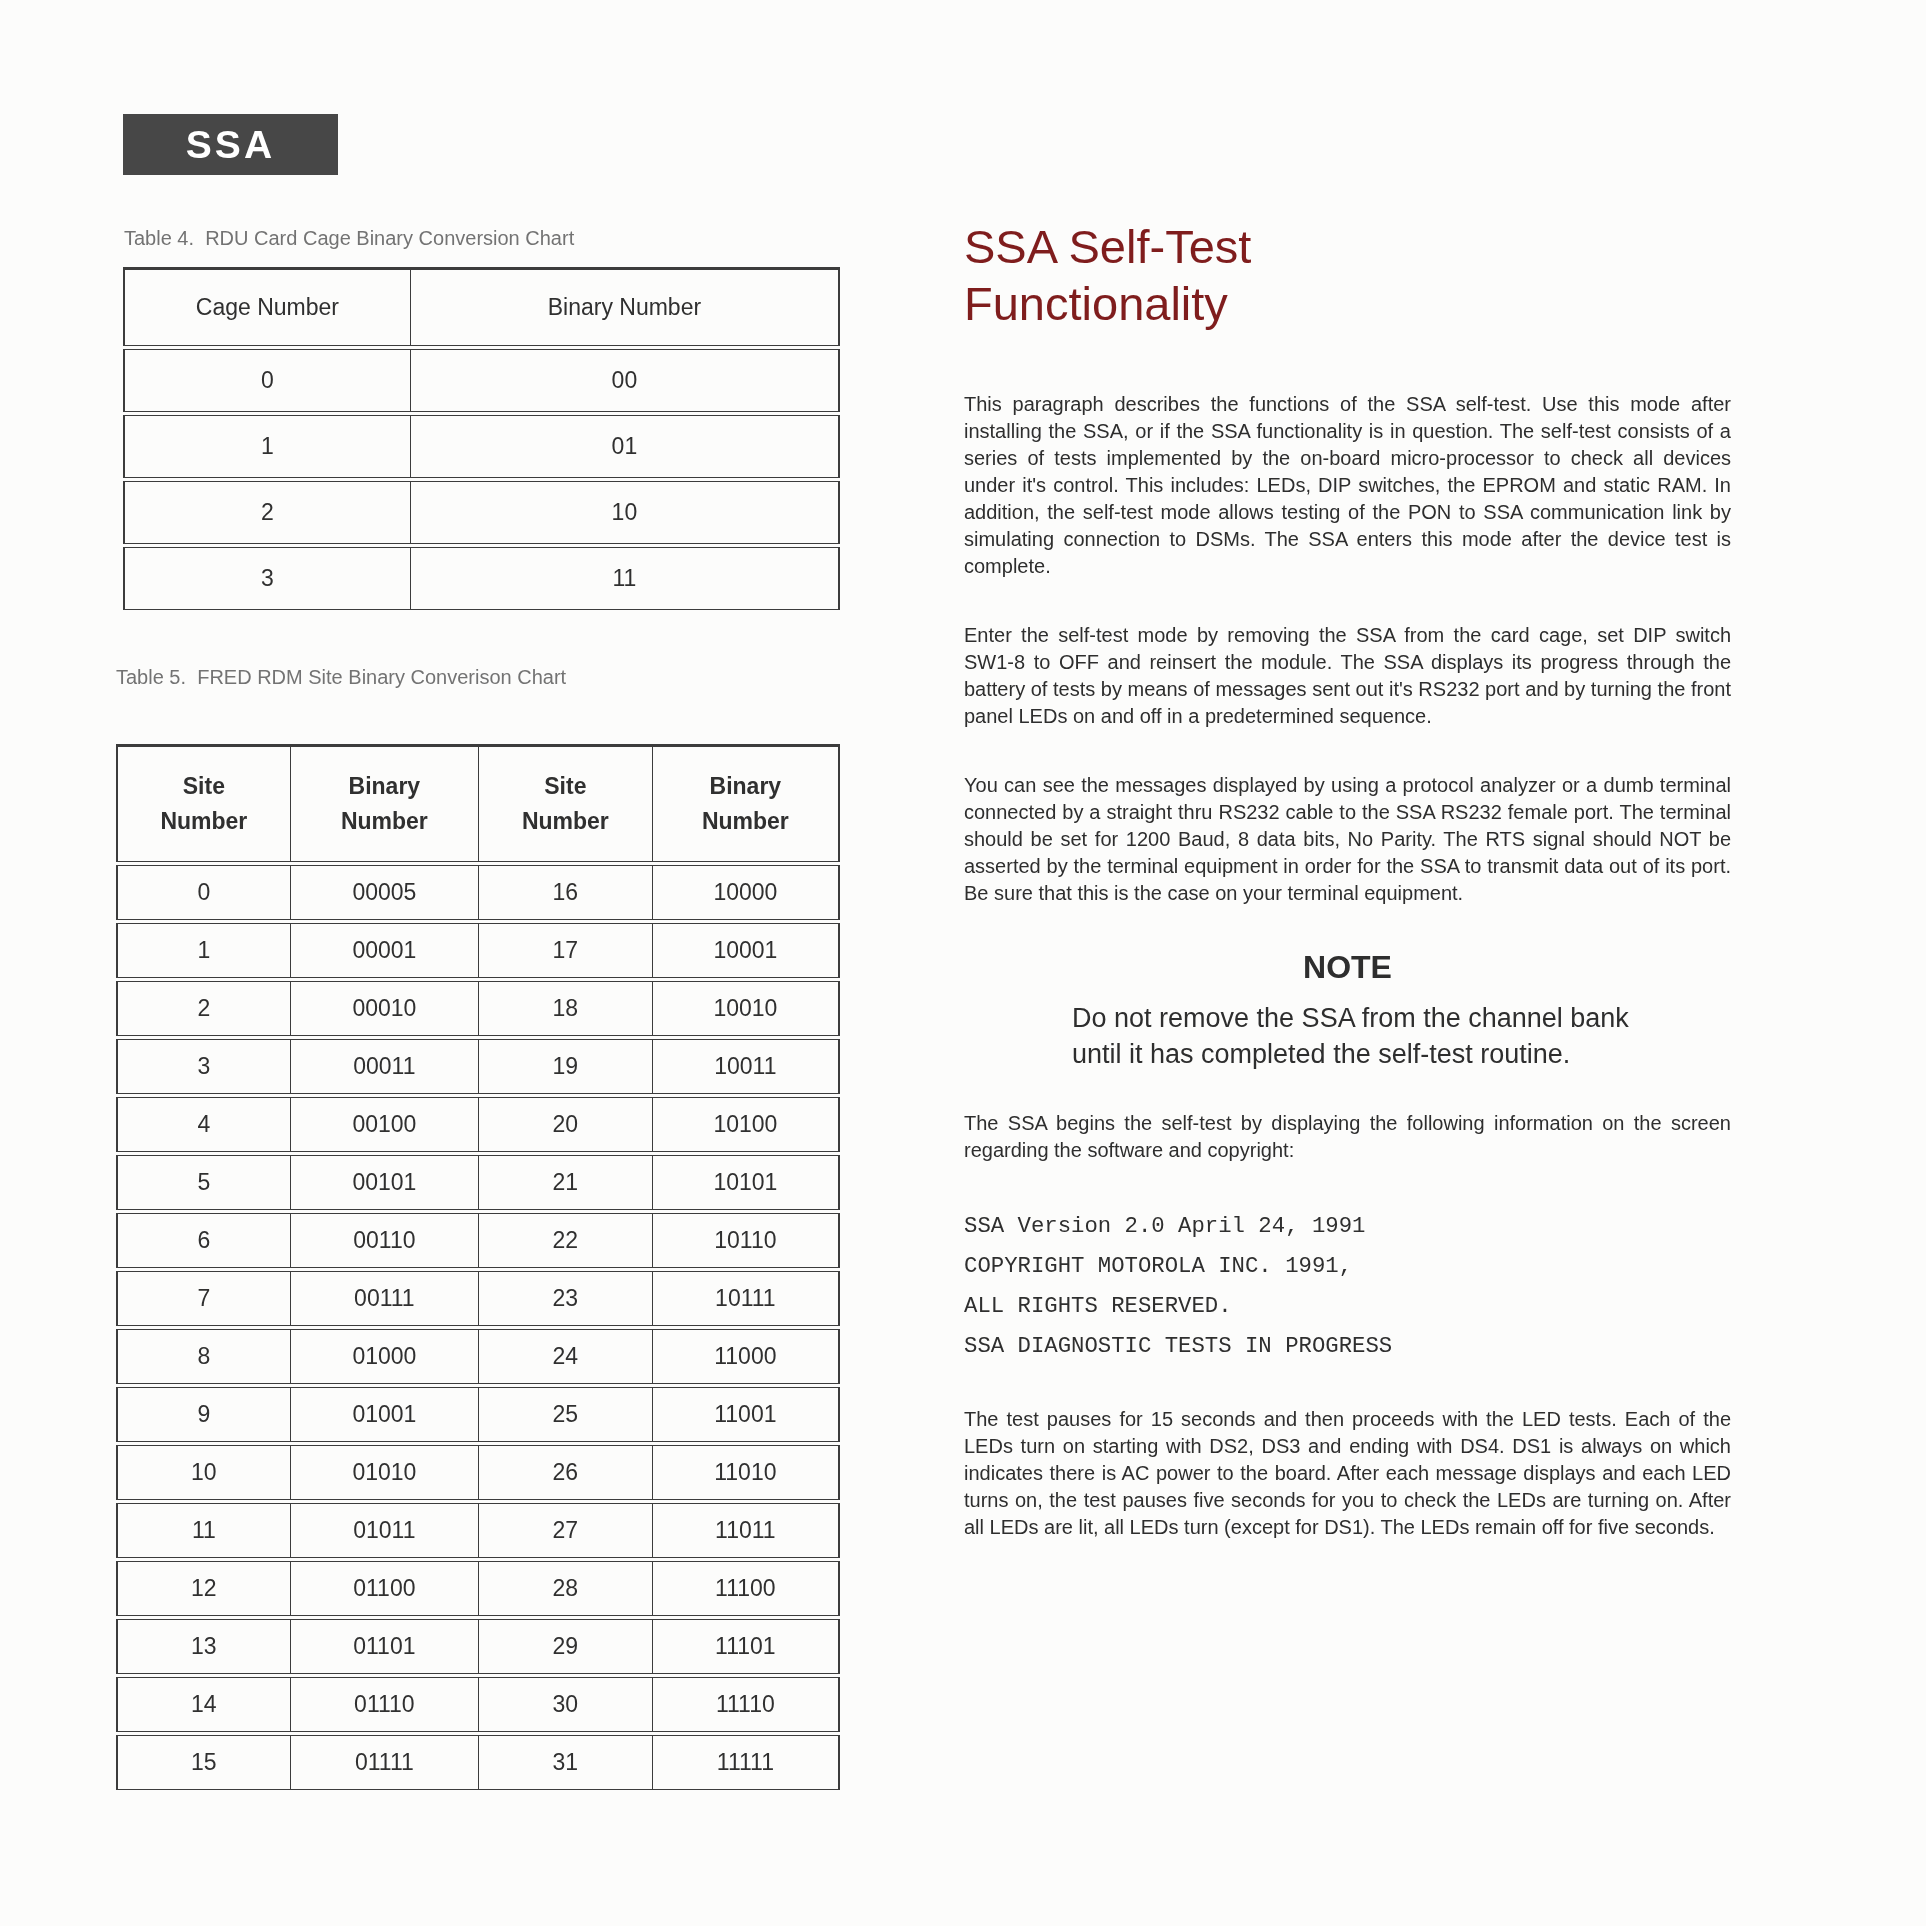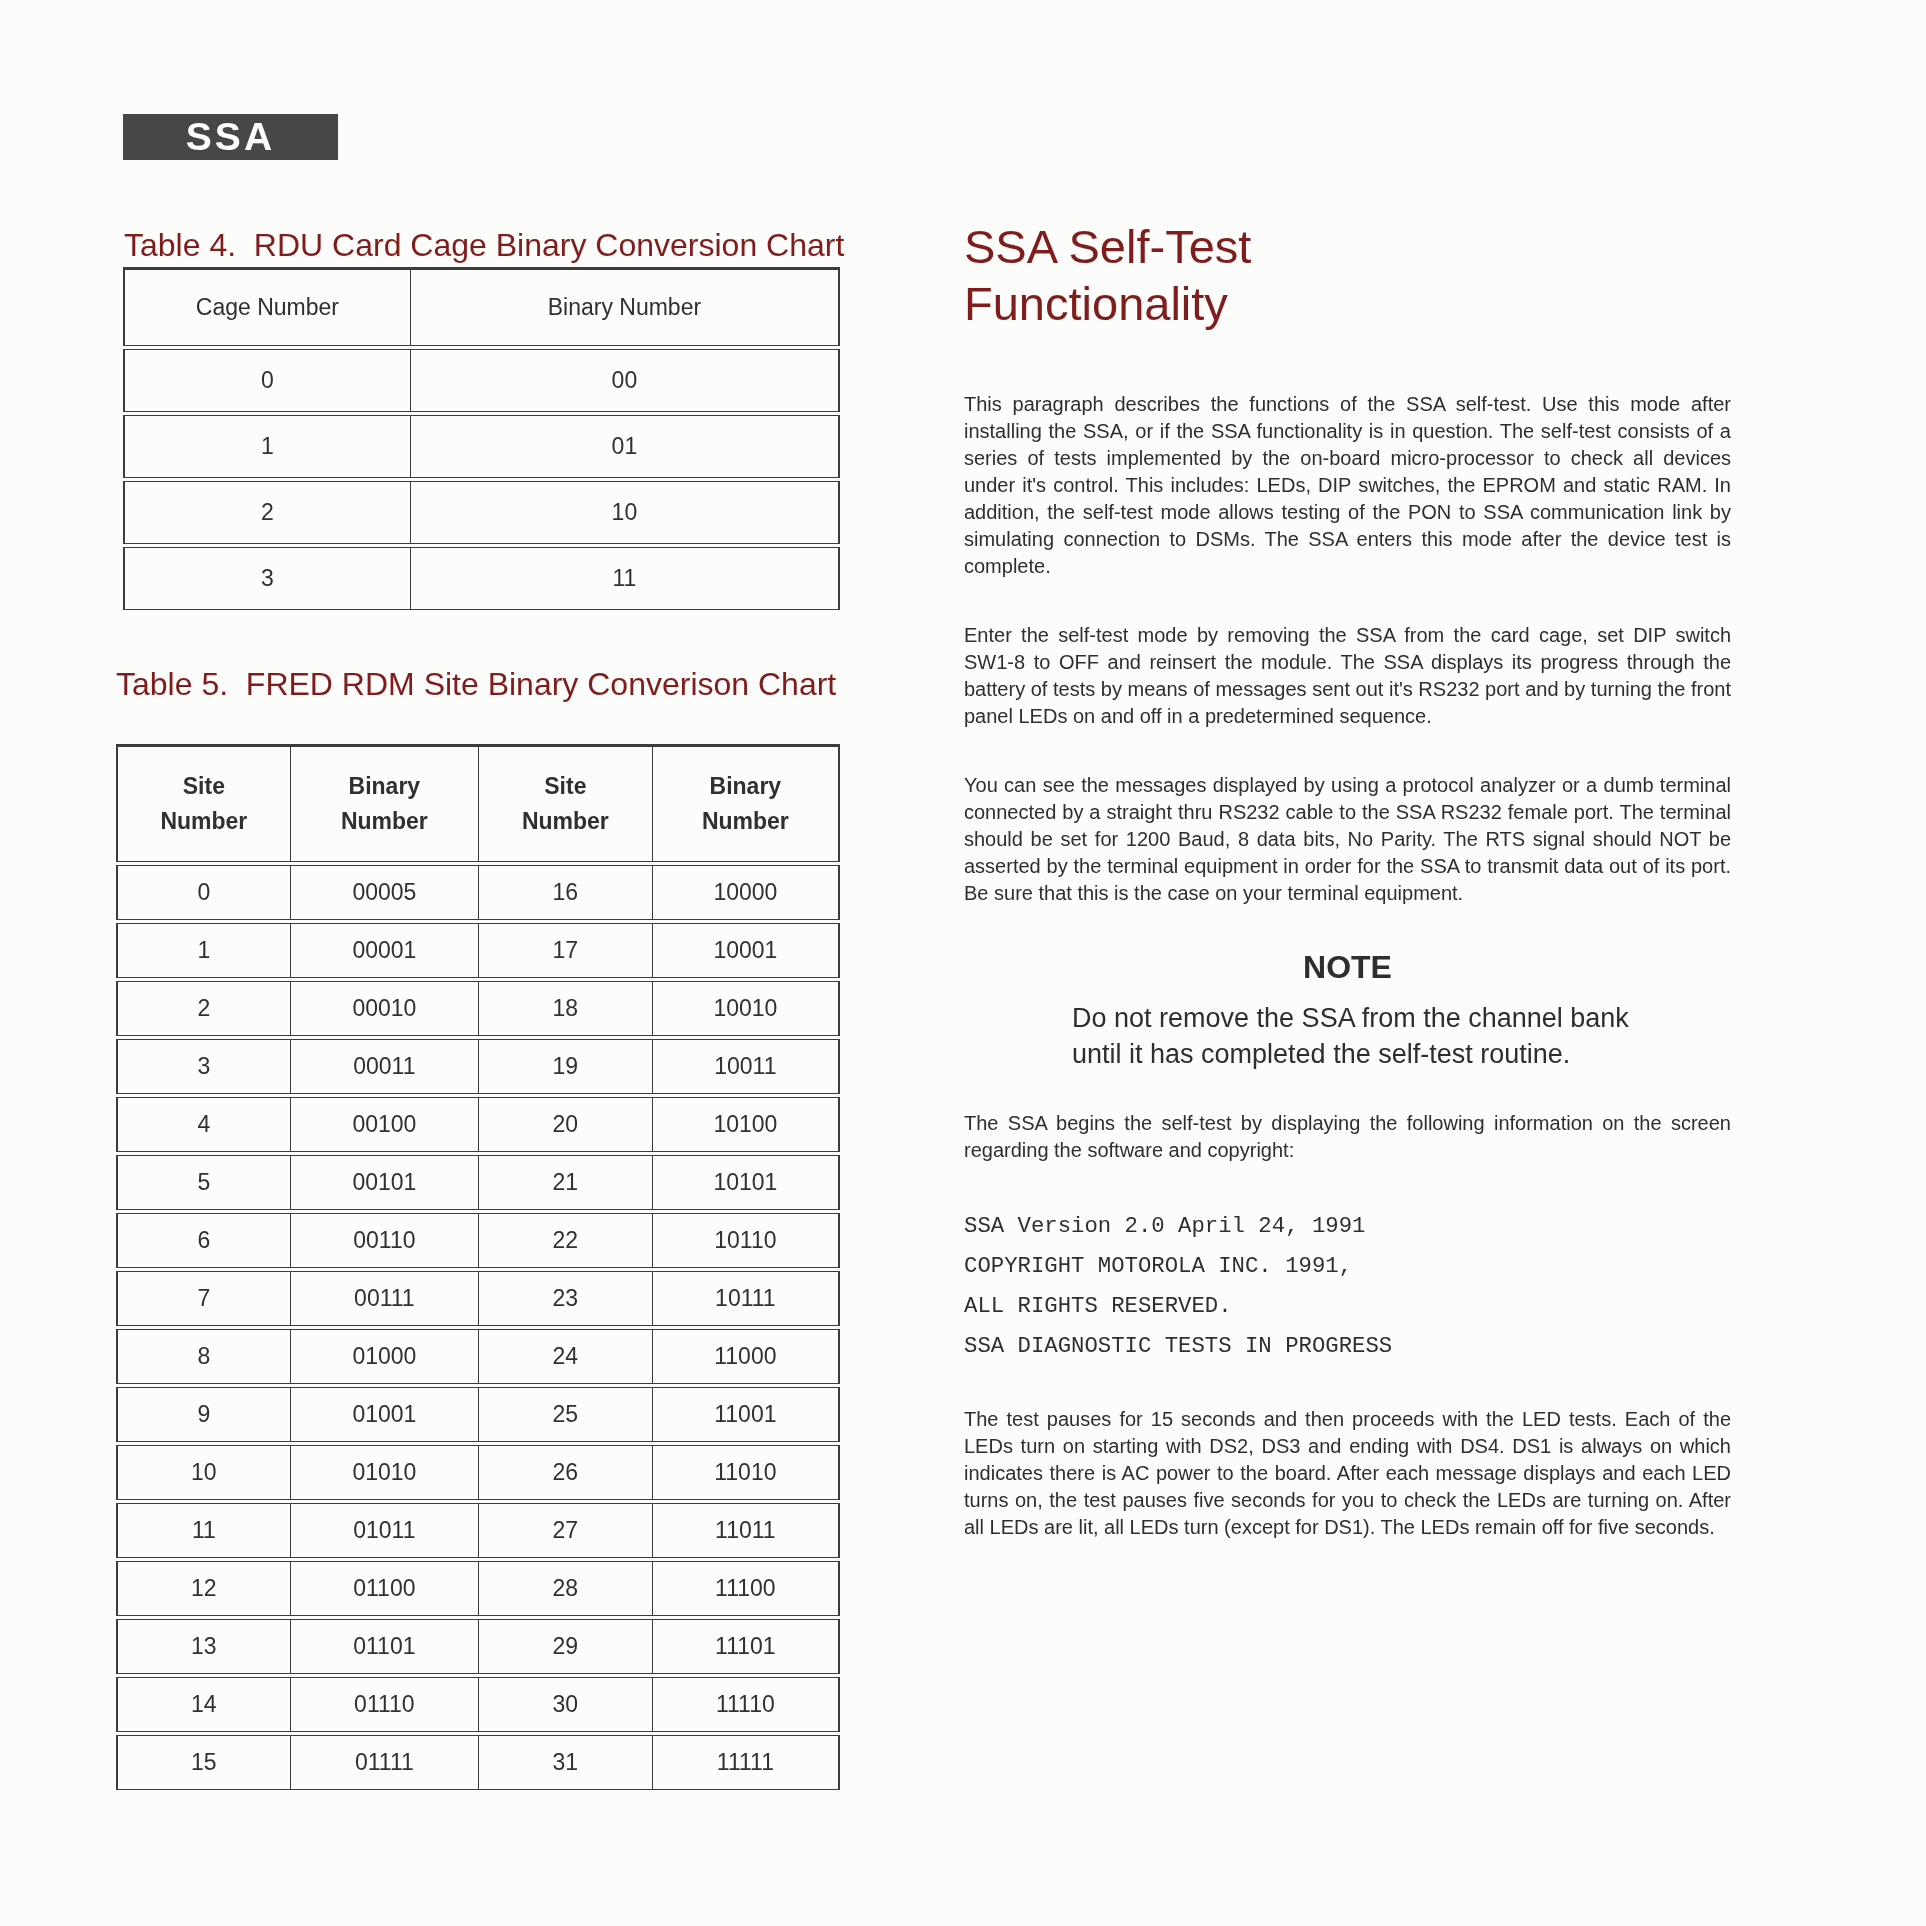--- a/index.html
+++ b/index.html
@@ -8,31 +8,31 @@
     width:1935px; height:2553px;
     background:#fcfcfb;
     font-family:"Liberation Sans", sans-serif;
     color:#2e2e2e;
     overflow:hidden;
   }
 
   
   .badge {
     position:absolute; left:123px; top:114px;
-    width:215px; height:46px;
+    width:215px; height:61px;
     background:#474747;
     color:#ffffff;
     display:flex; align-items:center; justify-content:center;
     font-weight:bold; font-size:39px; letter-spacing:3.1px;
   }
 
   
   .tbl-caption {
     position:absolute;
-    font-size:32px; color:#7f1d1d;
+    font-size:20px; color:#737373;
     white-space:pre;
   }
   #t4cap { left:124px; top:227px; }
   #t5cap { left:116px; top:666px; }
 
   
   table.conv {
     border-collapse:separate;
     border-spacing:0 3.5px;
     table-layout:fixed;

